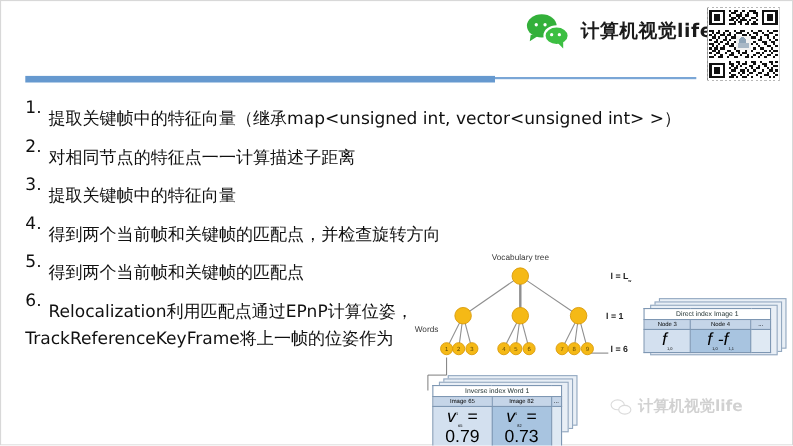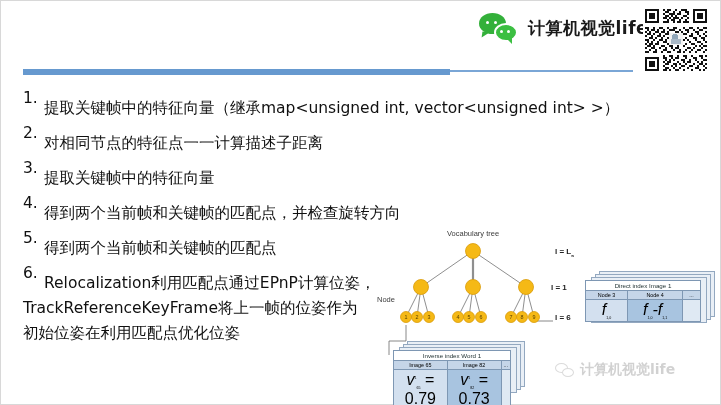--- a/index.html
+++ b/index.html
@@ -417,27 +417,26 @@
     </div>
     <div class="li">
       <span class="li-num">5.</span>
       <span class="li-txt">得到两个当前帧和关键帧的匹配点</span>
     </div>
     <div class="li">
       <span class="li-num">6.</span>
       <span class="li-txt">Relocalization利用匹配点通过EPnP计算位姿，</span>
     </div>
     <div class="li-flow">TrackReferenceKeyFrame将上一帧的位姿作为</div>
-    <div class="li-flow">初始位姿在利用匹配点优化位姿</div>
   </div>
 
   <div class="figure">
 
     <div class="fig-cap">Vocabulary tree</div>
-    <div class="words-label">Node</div>
+    <div class="words-label">Words</div>
 
     <svg width="330" height="176">
       <g stroke="#8f8f8f" stroke-width="1" fill="none">
         <line x1="86" y1="22" x2="34" y2="58"></line>
         <line x1="86" y1="22" x2="86" y2="58" stroke-width="2.2"></line>
         <line x1="86" y1="22" x2="139" y2="58"></line>
         <line x1="34" y1="58" x2="19" y2="88"></line>
         <line x1="34" y1="58" x2="30" y2="88"></line>
         <line x1="34" y1="58" x2="42" y2="88"></line>
         <line x1="86" y1="58" x2="71" y2="88"></line>

